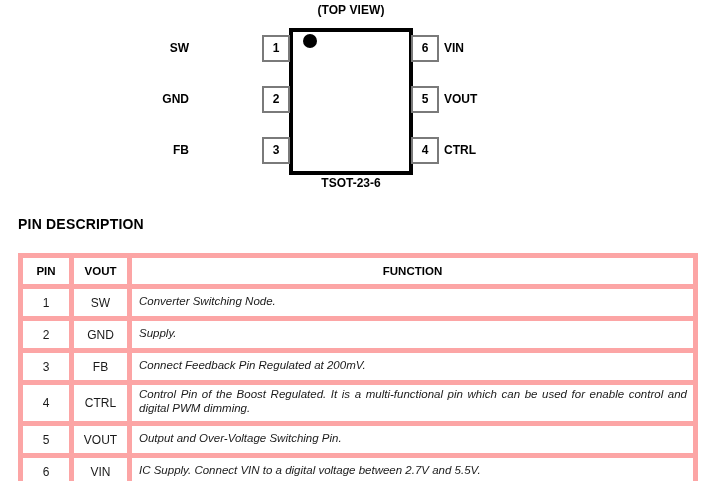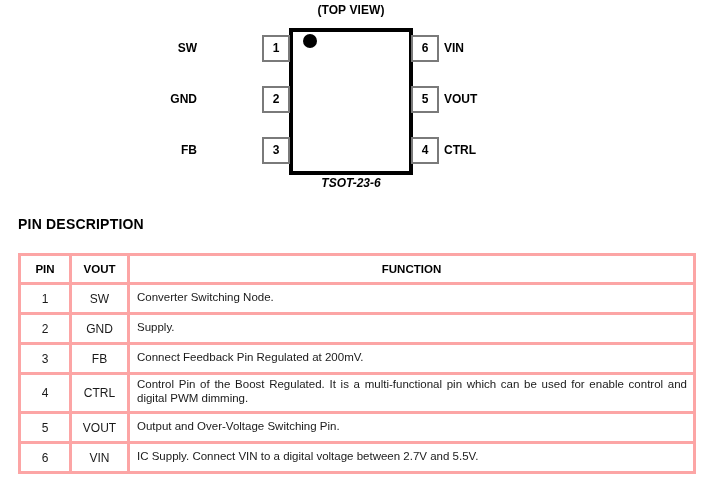--- a/index.html
+++ b/index.html
@@ -16,21 +16,20 @@
     overflow: hidden;
   }
 
   
   #package-diagram {
     position: absolute;
     left: 0;
     top: 0;
     width: 647px;
     height: 200px;
-    padding-left: 8px;
   }
   #top-view-label {
     position: absolute;
     left: 0;
     top: 3px;
     width: 711px;
     text-align: center;
     
     padding-right: 0;
     font-size: 12px;
@@ -99,21 +98,20 @@
   }
   #package-name {
     position: absolute;
     left: 289px;
     top: 176px;
     width: 124px;
     text-align: center;
     font-size: 12px;
     font-weight: bold;
     white-space: nowrap;
-    font-style: italic;
   }
 
   
   #pin-description-heading {
     position: absolute;
     left: 18px;
     top: 216px;
     font-size: 14px;
     font-weight: bold;
     letter-spacing: 0.2px;
@@ -125,21 +123,21 @@
     left: 18px;
     top: 253px;
     width: 675px;
     border-collapse: collapse;
     table-layout: fixed;
     font-size: 11.5px;
     color: #1a1a1a;
   }
   #pin-table th,
   #pin-table td {
-    border: 3px solid #fca5a5;
+    border: 5px solid #fca5a5;
     padding: 0;
     vertical-align: middle;
   }
   #pin-table col.c-pin  { width: 51px; }
   #pin-table col.c-name { width: 58px; }
   #pin-table col.c-func { width: 566px; }
 
   #pin-table thead th {
     height: 26px;
     font-weight: bold;
@@ -152,20 +150,21 @@
     height: 27px;
     text-align: center;
     font-size: 12px;
   }
   #pin-table tbody td.cell-func {
     padding: 0 6px 4px 7px;
     text-align: justify;
     text-justify: inter-word;
     font-size: 11.5px;
     line-height: 14px;
+    font-style: italic;
   }
   #pin-table tbody tr.row-tall td.cell-pin,
   #pin-table tbody tr.row-tall td.cell-name {
     height: 36px;
   }
 </style>
 </head>
 <body>
 
 <div id="package-diagram">

